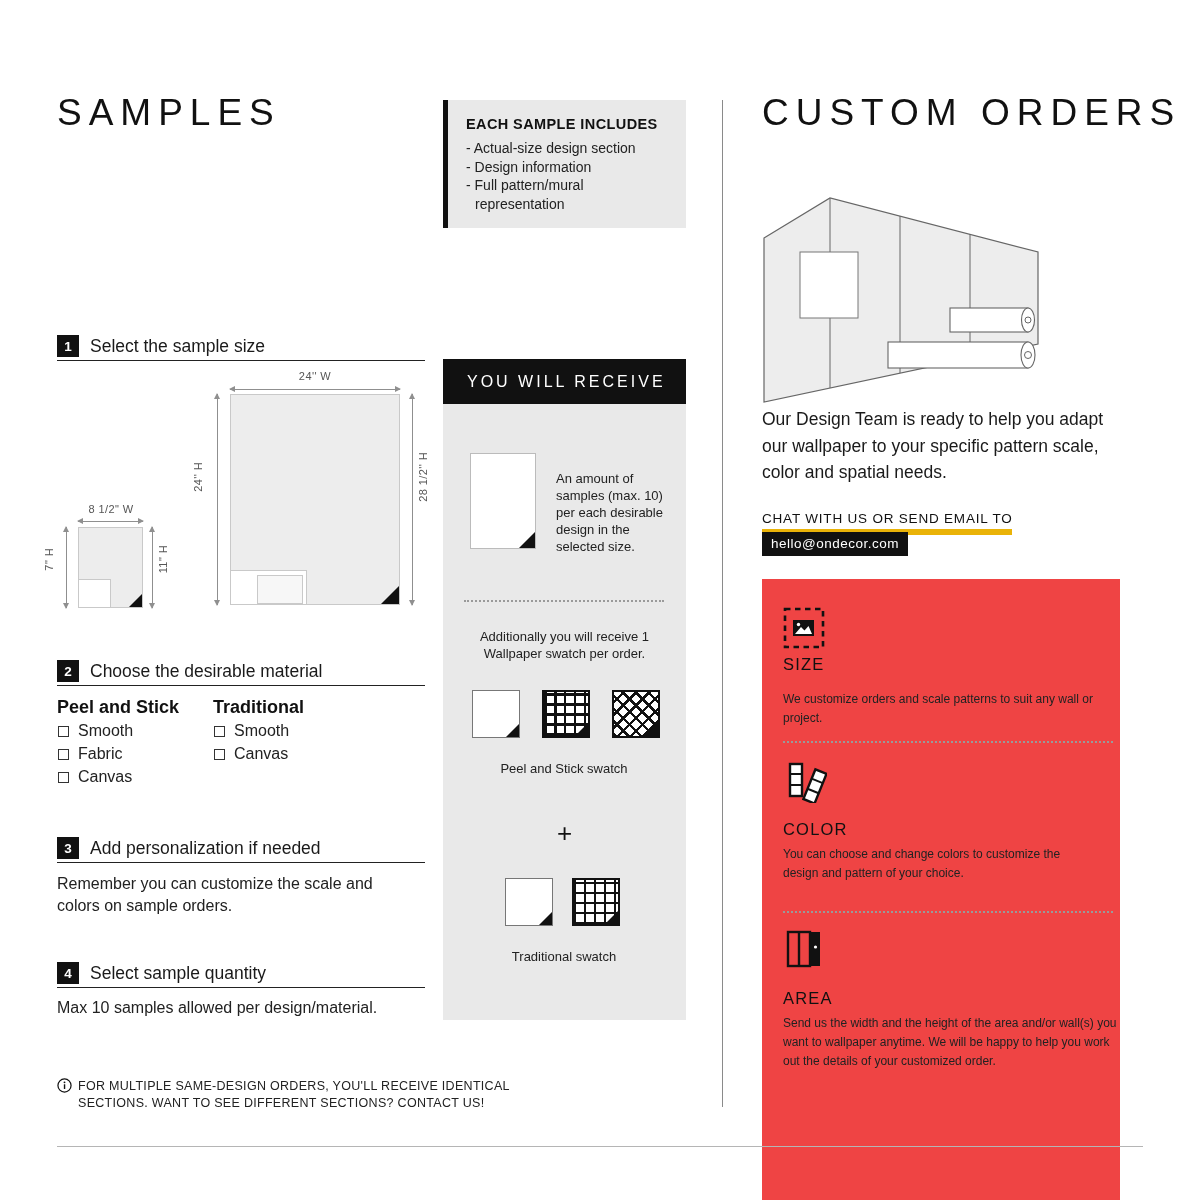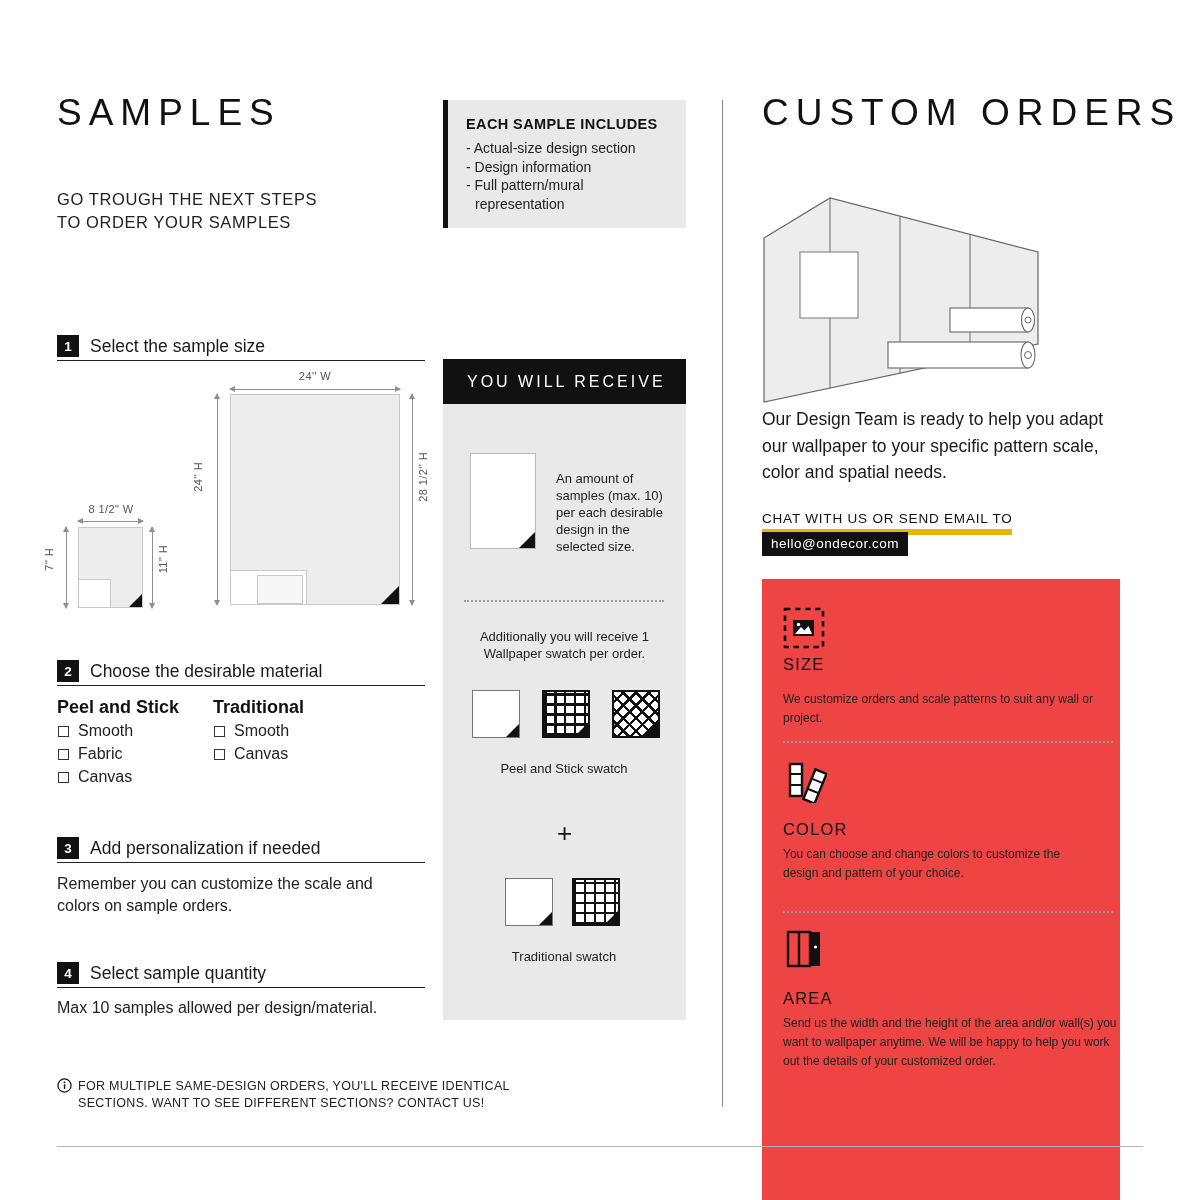--- a/index.html
+++ b/index.html
@@ -101,24 +101,20 @@
   .vdivider { position:absolute; left:722px; top:100px; width:1px; height:1007px; background:#8a8a8a; }
   .bottom-rule { position:absolute; left:57px; top:1146px; width:1086px; height:1px; background:#b5b5b5; }
 </style>
 </head>
 <body>
 
 <div class="page">
 
   <div class="abs big-title" style="left:57px; top:92px;">SAMPLES</div>
 
-  <div class="abs intro" style="left:57px; top:188px;">
-    <div>GO TROUGH THE NEXT STEPS</div>
-    <div>TO ORDER YOUR SAMPLES</div>
-  </div>
 
   <div class="step" style="left:57px; top:335px;">
     <div class="step-num">1</div>
     <div class="step-label">Select the sample size</div>
   </div>
   <div class="rule" style="top:360px;"></div>
 
   <div class="abs dim-label ctr" style="left:230px; top:370px; width:170px;">24'' W</div>
   <div class="dim-h" style="left:230px; top:389px; width:170px;"></div>
   <div class="dim-v" style="left:217px; top:394px; height:211px;"></div>

